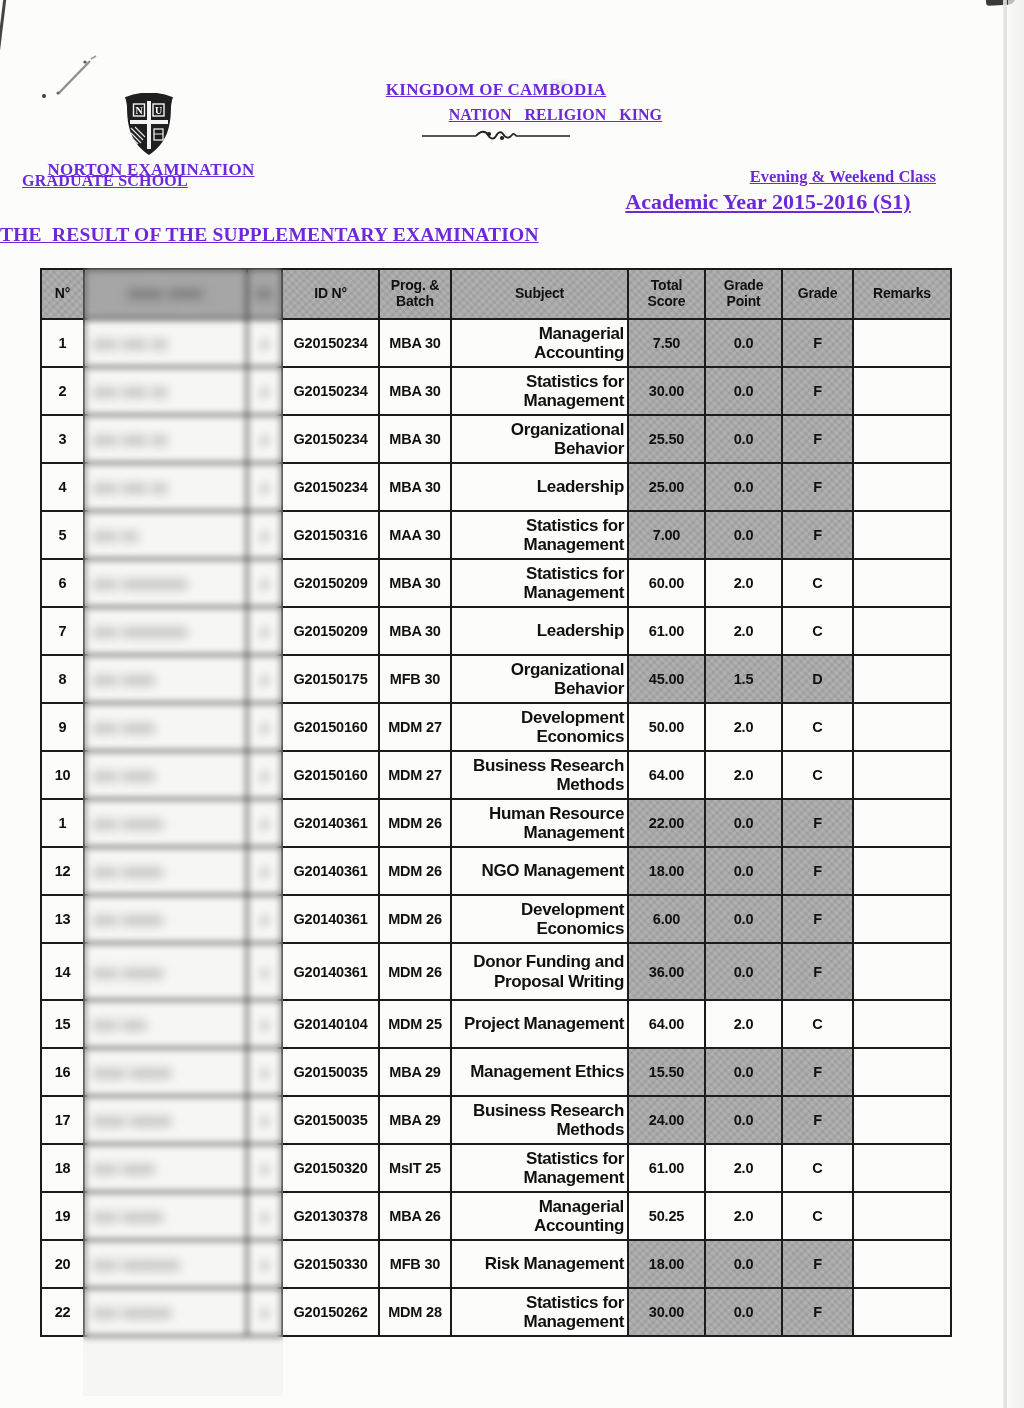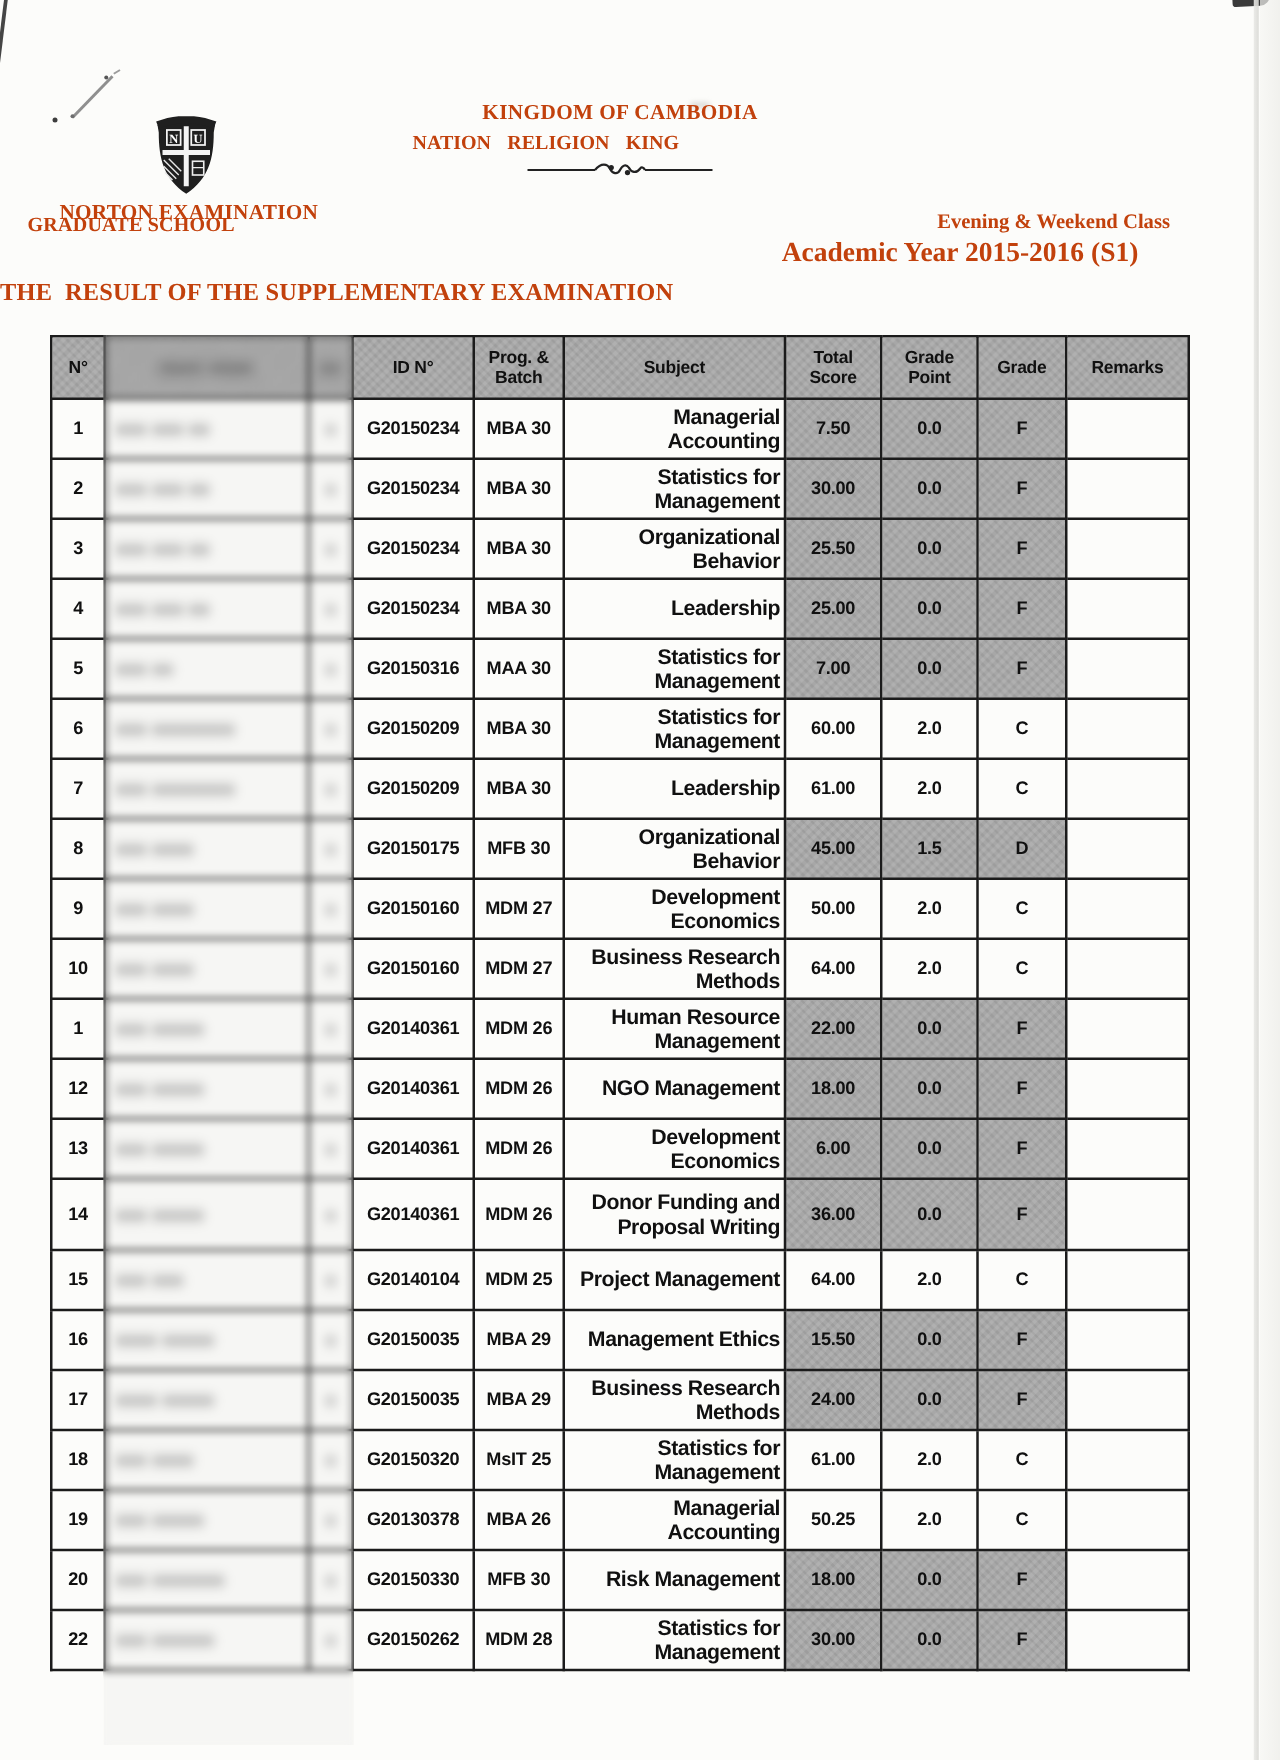--- a/index.html
+++ b/index.html
@@ -18,29 +18,29 @@
     background:#3a3a3a; border-radius:0 0 12px 4px; transform:rotate(-3deg); }
   .scan-line-right{ position:absolute; left:1003px; top:0; width:4px; height:1408px;
     background:linear-gradient(to right,#e9e9e6,#d9d9d5); opacity:.9; }
   .scan-band-right{ position:absolute; left:1008px; top:0; width:16px; height:1408px;
     background:linear-gradient(to right,#f6f6f3,#ececE8); opacity:.7; }
   .smudge{ position:absolute; left:552px; top:82px; width:16px; height:4px;
     background:#d8d8d4; filter:blur(2px); border-radius:2px; }
   .pen-mark{ position:absolute; left:38px; top:50px; }
 
   
-  .serif{ font-family:"Liberation Serif", serif; font-weight:700; color:#c2410c; }
+  .serif{ font-family:"Liberation Serif", serif; font-weight:700; color:#6d28d9;text-decoration:underline; }
   .logo{ position:absolute; left:122px; top:93px; width:54px; height:64px; }
   .univ-name{ position:absolute; left:22px; top:160px; width:258px; text-align:center;
     font-size:17px; letter-spacing:.2px; }
   .school-name{ position:absolute; left:22px; top:172px; width:258px; text-align:left;
     font-size:16px; letter-spacing:.2px; }
   .kingdom{ position:absolute; left:330px; top:80px; width:332px; text-align:center;
     font-size:17px; letter-spacing:.3px; }
-  .nation{ position:absolute; left:330px; top:106px; width:332px; text-align:left;
+  .nation{ position:absolute; left:330px; top:106px; width:332px; text-align:right;
     font-size:16px; word-spacing:9px; }
   .ornament{ position:absolute; left:420px; top:128px; width:152px; height:16px; }
   .class-info{ position:absolute; left:600px; top:167px; width:336px; text-align:right;
     font-size:16.5px; }
   .acad-year{ position:absolute; left:600px; top:189px; width:336px; text-align:center;
     font-size:22px; }
   .doc-title{ position:absolute; left:0; top:224px; width:985px; 
     font-size:19.5px; letter-spacing:.2px; white-space:pre; }
 
   

